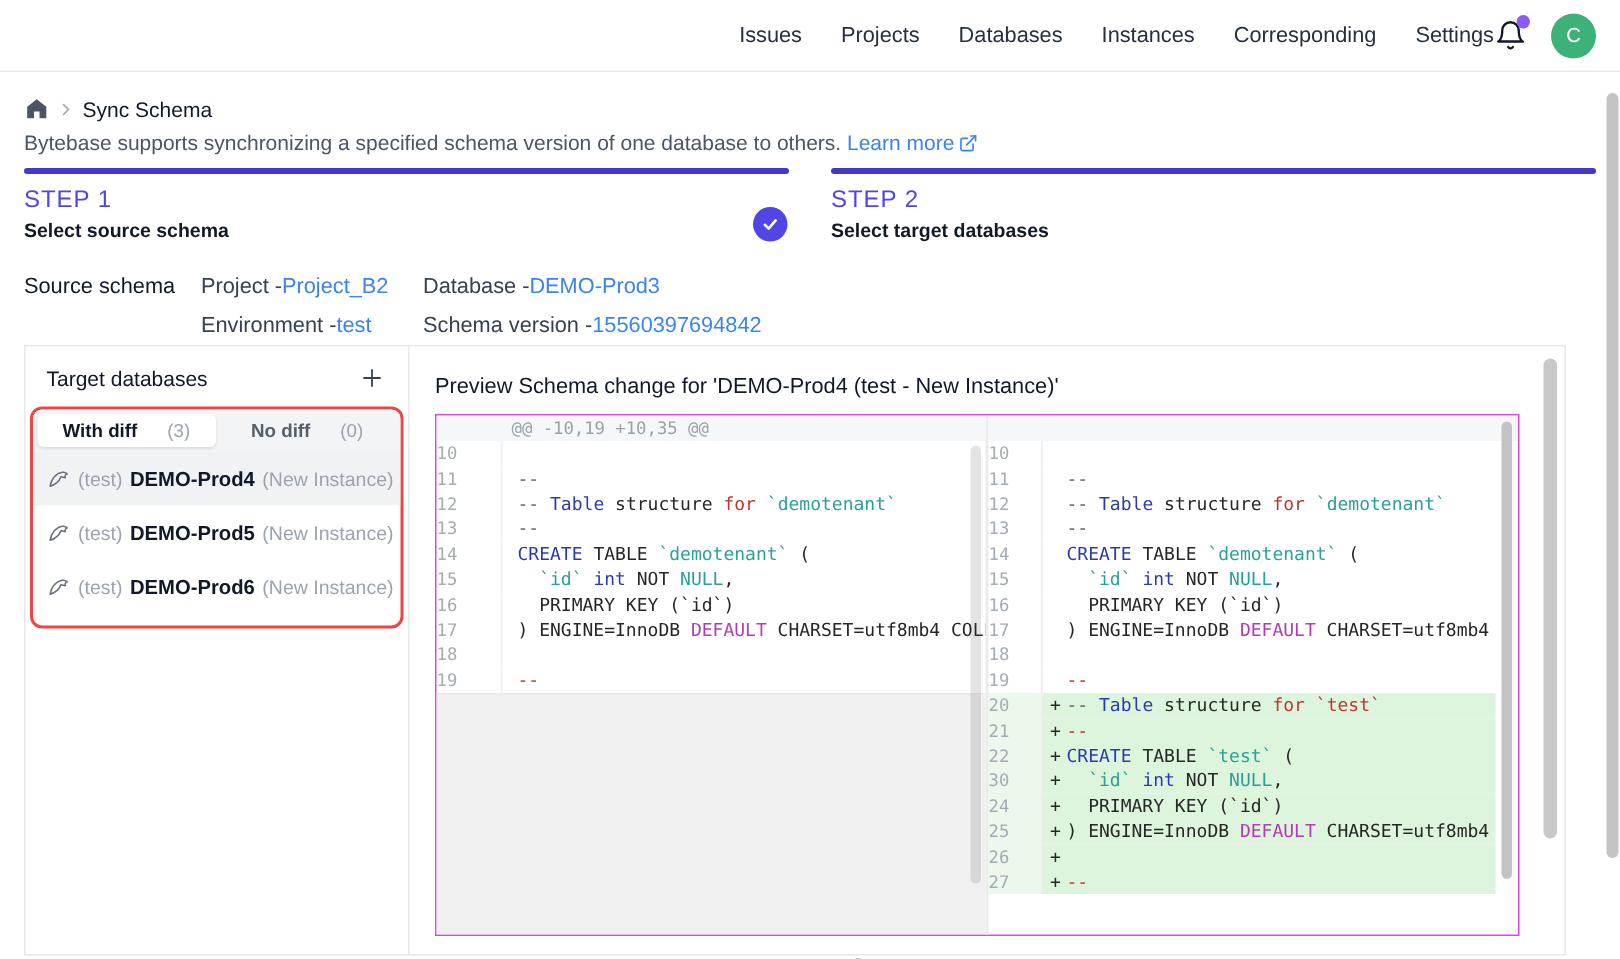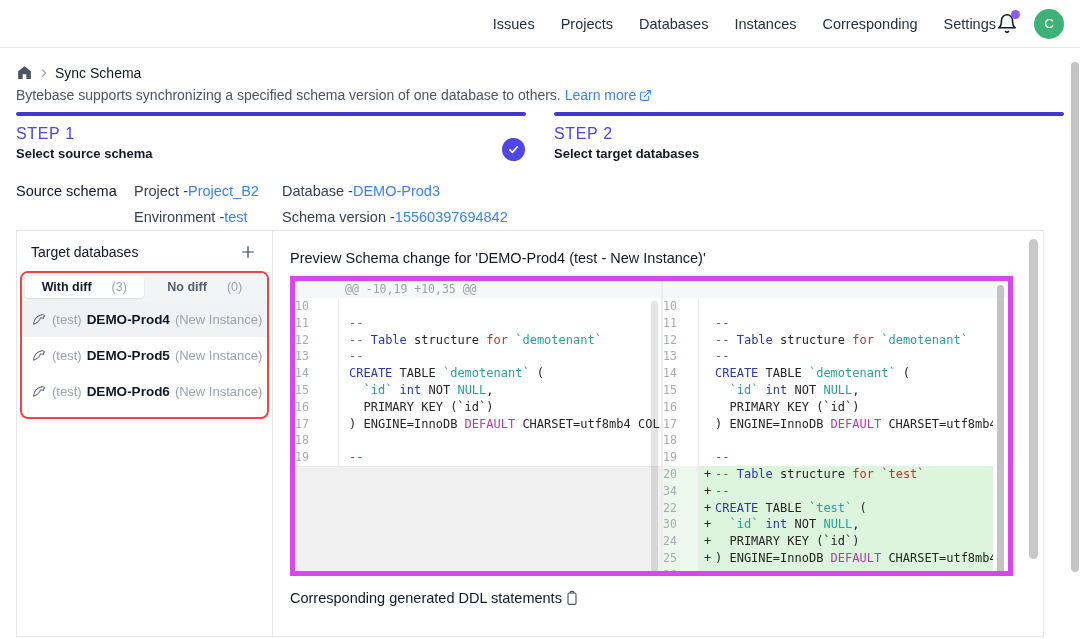--- a/index.html
+++ b/index.html
@@ -37,21 +37,21 @@
   .tab{flex:1;height:22px;display:flex;align-items:center;justify-content:center;gap:20px;font-size:12.5px;font-weight:600;color:#57606a;border-radius:4px;cursor:pointer}
   .tab.active{background:#fff;color:#111827;box-shadow:0 1px 2px rgba(0,0,0,.10)}
   .tab .cnt{color:#9ca3af;font-weight:400}
   .db{height:36px;display:flex;align-items:center;gap:5px;padding:0 10px;font-size:13px;color:#9ca3af;cursor:pointer;white-space:nowrap;overflow:hidden}
   .db .name{color:#111827;font-weight:700;font-size:13.5px}
   .db.selected{background:#f1f2f4}
   .db svg{flex:none}
   
   .pv{flex:1;padding-left:17px;padding-right:30px;min-width:0}
   .pv-title{margin-top:19px;font-size:14.5px;color:#111827}
-  .diff{margin-top:10px;height:300px;border:5px solid #d946ef;display:flex;font-family:"DejaVu Sans Mono",monospace;font-size:12px;line-height:16.8px;background:#fff}
+  .diff{margin-top:10px;height:348px;border:1px solid #d946ef;display:flex;font-family:"DejaVu Sans Mono",monospace;font-size:12px;line-height:16.8px;background:#fff}
   .pane{position:relative;overflow:hidden;display:flex;flex-direction:column}
   .pane.left{width:368px;flex:none;border-right:2px solid #ececec}
   .pane.right{flex:1;min-width:0}
   .dhead{height:17px;flex:none;background:#f6f7f8;color:#9aa1a8;font-size:11.5px;line-height:17px;white-space:pre;padding-left:50px}
   .rows{flex:none}
   .right .rows{margin-right:15px}
   .cl{display:flex;height:16.8px;white-space:pre;overflow:hidden}
   .cl .ln{flex:none;text-align:left;color:#a5abb3;font-size:11.5px}
   .left .ln{width:44px;padding-right:12px;border-right:1px solid #ececec}
   .right .ln{width:36px;padding-right:8px;border-right:1px solid #ececec}
@@ -229,21 +229,21 @@
               <div class="cl"><span class="ln">11</span><span class="pf"></span><span class="code"><span class="c-cm">--</span></span></div>
               <div class="cl"><span class="ln">12</span><span class="pf"></span><span class="code"><span class="c-cm">-- </span><span class="c-kw">Table</span><span class="c-tx"> structure </span><span class="c-red">for</span><span class="c-tx"> </span><span class="c-str">`demotenant`</span></span></div>
               <div class="cl"><span class="ln">13</span><span class="pf"></span><span class="code"><span class="c-cm">--</span></span></div>
               <div class="cl"><span class="ln">14</span><span class="pf"></span><span class="code"><span class="c-kw">CREATE</span><span class="c-tx"> TABLE </span><span class="c-str">`demotenant`</span><span class="c-tx"> (</span></span></div>
               <div class="cl"><span class="ln">15</span><span class="pf"></span><span class="code"><span class="c-tx">  </span><span class="c-str">`id`</span><span class="c-tx"> </span><span class="c-kw">int</span><span class="c-tx"> NOT </span><span class="c-str">NULL</span><span class="c-tx">,</span></span></div>
               <div class="cl"><span class="ln">16</span><span class="pf"></span><span class="code"><span class="c-tx">  PRIMARY KEY (`id`)</span></span></div>
               <div class="cl"><span class="ln">17</span><span class="pf"></span><span class="code"><span class="c-tx">) ENGINE=InnoDB </span><span class="c-mag">DEFAULT</span><span class="c-tx"> CHARSET=utf8mb4 COLLATE=utf8mb4_general_ci;</span></span></div>
               <div class="cl"><span class="ln">18</span><span class="pf"></span><span class="code"></span></div>
               <div class="cl"><span class="ln">19</span><span class="pf"></span><span class="code"><span class="c-red">--</span></span></div>
               <div class="cl add"><span class="ln">20</span><span class="pf">+</span><span class="code"><span class="c-cm">-- </span><span class="c-kw">Table</span><span class="c-tx"> structure </span><span class="c-red">for</span><span class="c-tx"> </span><span class="c-red">`test`</span></span></div>
-              <div class="cl add"><span class="ln">34</span><span class="pf">+</span><span class="code"><span class="c-red">--</span></span></div>
+              <div class="cl add"><span class="ln">21</span><span class="pf">+</span><span class="code"><span class="c-red">--</span></span></div>
               <div class="cl add"><span class="ln">22</span><span class="pf">+</span><span class="code"><span class="c-kw">CREATE</span><span class="c-tx"> TABLE </span><span class="c-str">`test`</span><span class="c-tx"> (</span></span></div>
               <div class="cl add"><span class="ln">30</span><span class="pf">+</span><span class="code"><span class="c-tx">  </span><span class="c-str">`id`</span><span class="c-tx"> </span><span class="c-kw">int</span><span class="c-tx"> NOT </span><span class="c-str">NULL</span><span class="c-tx">,</span></span></div>
               <div class="cl add"><span class="ln">24</span><span class="pf">+</span><span class="code"><span class="c-tx">  PRIMARY KEY (`id`)</span></span></div>
               <div class="cl add"><span class="ln">25</span><span class="pf">+</span><span class="code"><span class="c-tx">) ENGINE=InnoDB </span><span class="c-mag">DEFAULT</span><span class="c-tx"> CHARSET=utf8mb4 COLLATE=utf8mb4_general_ci;</span></span></div>
               <div class="cl add"><span class="ln">26</span><span class="pf">+</span><span class="code"></span></div>
               <div class="cl add"><span class="ln">27</span><span class="pf">+</span><span class="code"><span class="c-red">--</span></span></div>
             </div>
           <div class="vthumb"></div>
         </div>
       </div>

